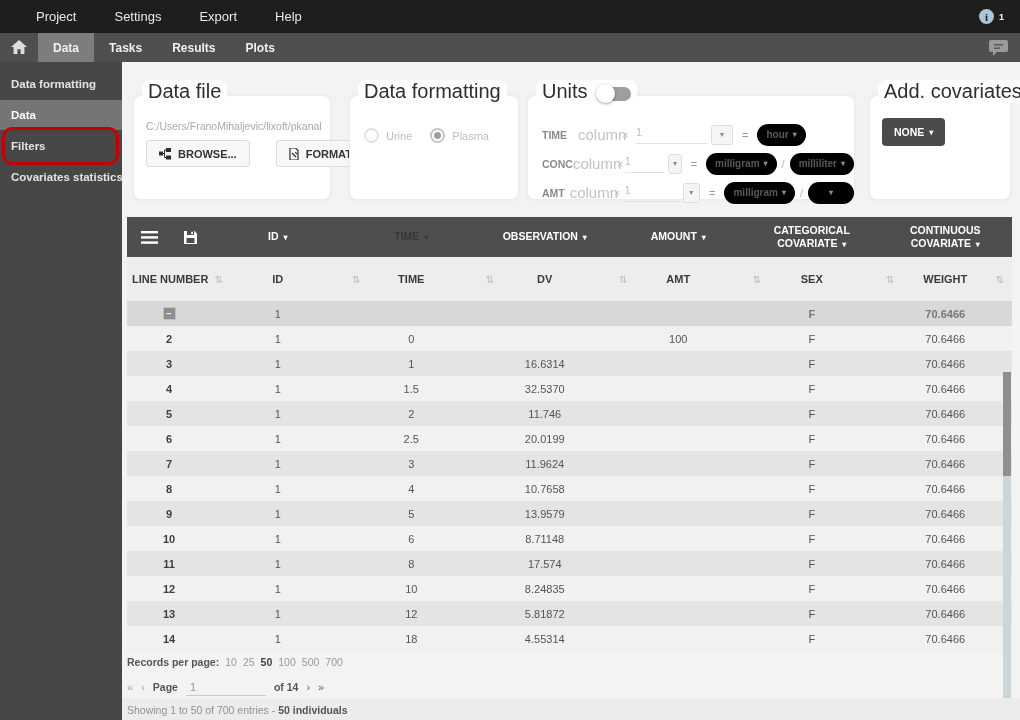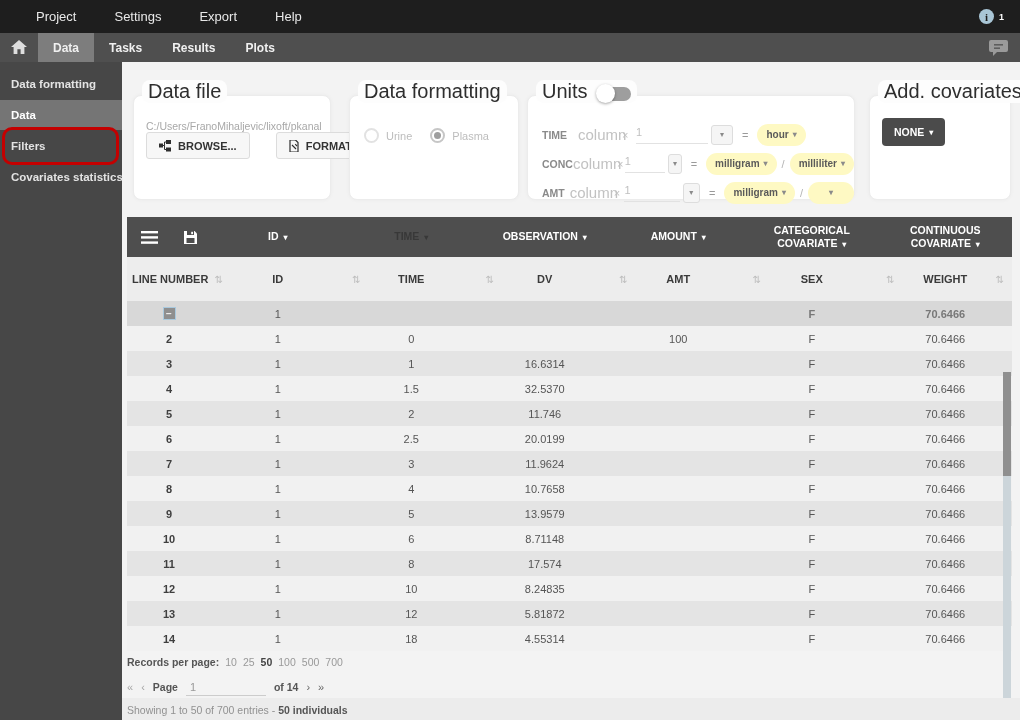--- a/index.html
+++ b/index.html
@@ -40,21 +40,21 @@
           border-radius:8px; box-shadow:0 0 4px rgba(0,0,0,0.04); }
   .card-title { position:absolute; top:-16px; left:8px; background:#fdfdfd; padding:0 6px; font-size:20px;
           color:#2e2e2e; white-space:nowrap; display:flex; align-items:center; gap:10px; border-radius:8px; }
   #card-datafile { left:11px; width:198px; }
   #card-datainfo { left:227px; width:170px; }
   #card-units    { left:405px; width:328px; }
   #card-addcov   { left:747px; width:142px; }
 
   .file-path { position:absolute; top:24px; left:12px; right:8px; font-size:10.5px; color:#a8a8a8;
                white-space:nowrap; overflow:hidden; }
-  .btn-row { position:absolute; top:36px; left:12px; display:flex; gap:26px; }
+  .btn-row { position:absolute; top:44px; left:12px; display:flex; gap:26px; }
   .btn-light { display:inline-flex; align-items:center; gap:7px; background:#f7f7f7; border:1px solid #dcdcdc;
                border-radius:3px; height:27px; padding:0 12px; font-size:11px; font-weight:bold; color:#333; }
 
   .radio-row { position:absolute; top:32px; left:14px; display:flex; align-items:center; gap:18px; }
   .radio-opt { display:flex; align-items:center; gap:7px; font-size:11px; color:#bdbdbd; }
   .radio-circle { width:15px; height:15px; border-radius:50%; border:2px solid #e2e2e2; background:#fff;
                   display:flex; align-items:center; justify-content:center; }
   .radio-circle.sel { border-color:#c6c6c6; }
   .radio-dot { width:7px; height:7px; border-radius:50%; background:#9e9e9e; }
 
@@ -64,21 +64,21 @@
 
   .units-rows { position:absolute; top:24px; left:0; right:0; }
   .unit-row { display:flex; align-items:center; height:29px; padding-left:14px; }
   .unit-label { width:36px; font-size:10.5px; font-weight:bold; color:#8a8a8a; }
   .unit-col   { width:44px; font-size:15px; color:#c2c2c2; }
   .unit-times { width:14px; font-size:11px; color:#c2c2c2; }
   .unit-val   { width:72px; font-size:11px; color:#c0c0c0; border-bottom:1px solid #e2e2e2; height:18px; }
   .unit-caret-btn { margin-left:3px; width:22px; height:20px; background:#f5f5f5; border:1px solid #ddd;
                  border-radius:3px; color:#8a8a8a; font-size:8px; display:flex; align-items:center; justify-content:center; }
   .unit-eq { margin:0 9px; font-size:11px; color:#9a9a9a; }
-  .unit-btn { height:22px; padding:0 9px; background:#fef9c3; border-radius:11px; font-size:10px; font-weight:bold;
+  .unit-btn { height:22px; padding:0 9px; background:#000000; border-radius:11px; font-size:10px; font-weight:bold;
               color:#5a5a5a; display:flex; align-items:center; gap:4px; }
   .unit-btn .caret { font-size:8px; color:#8a8a8a; }
   .unit-slash { margin:0 5px; color:#b5b5b5; font-size:11px; }
   .unit-btn.empty { min-width:46px; justify-content:center; }
 
   .dark-btn { position:absolute; top:22px; left:12px; height:28px; padding:0 12px; background:#4b4b4b;
               border-radius:4px; color:#fff; font-size:10.5px; font-weight:bold; display:flex; align-items:center; gap:5px; }
   .dark-btn .caret { font-size:8px; }
 
   

